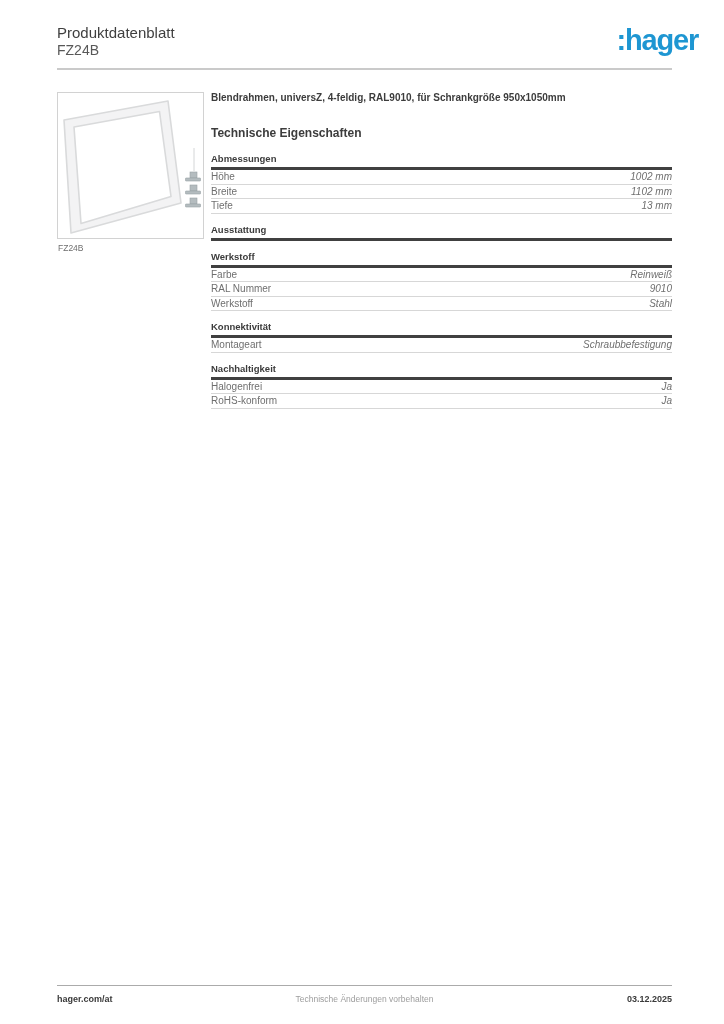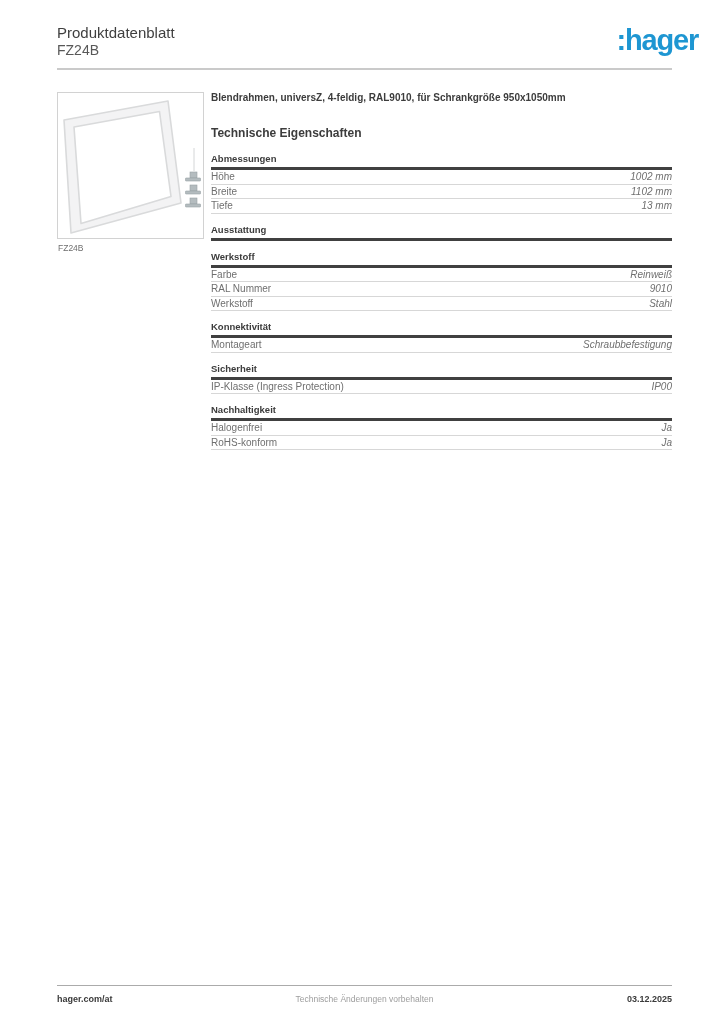--- a/index.html
+++ b/index.html
@@ -105,27 +105,20 @@
       </div>
 
       <div class="section">
         <div class="section-title">Konnektivität</div>
         <div class="spec-row">
           <span class="spec-label">Montageart</span>
           <span class="spec-value">Schraubbefestigung</span>
         </div>
       </div>
 
-      <div class="section">
-        <div class="section-title">Sicherheit</div>
-        <div class="spec-row">
-          <span class="spec-label">IP-Klasse (Ingress Protection)</span>
-          <span class="spec-value">IP00</span>
-        </div>
-      </div>
 
       <div class="section">
         <div class="section-title">Nachhaltigkeit</div>
         <div class="spec-row">
           <span class="spec-label">Halogenfrei</span>
           <span class="spec-value">Ja</span>
         </div>
         <div class="spec-row">
           <span class="spec-label">RoHS-konform</span>
           <span class="spec-value">Ja</span>

